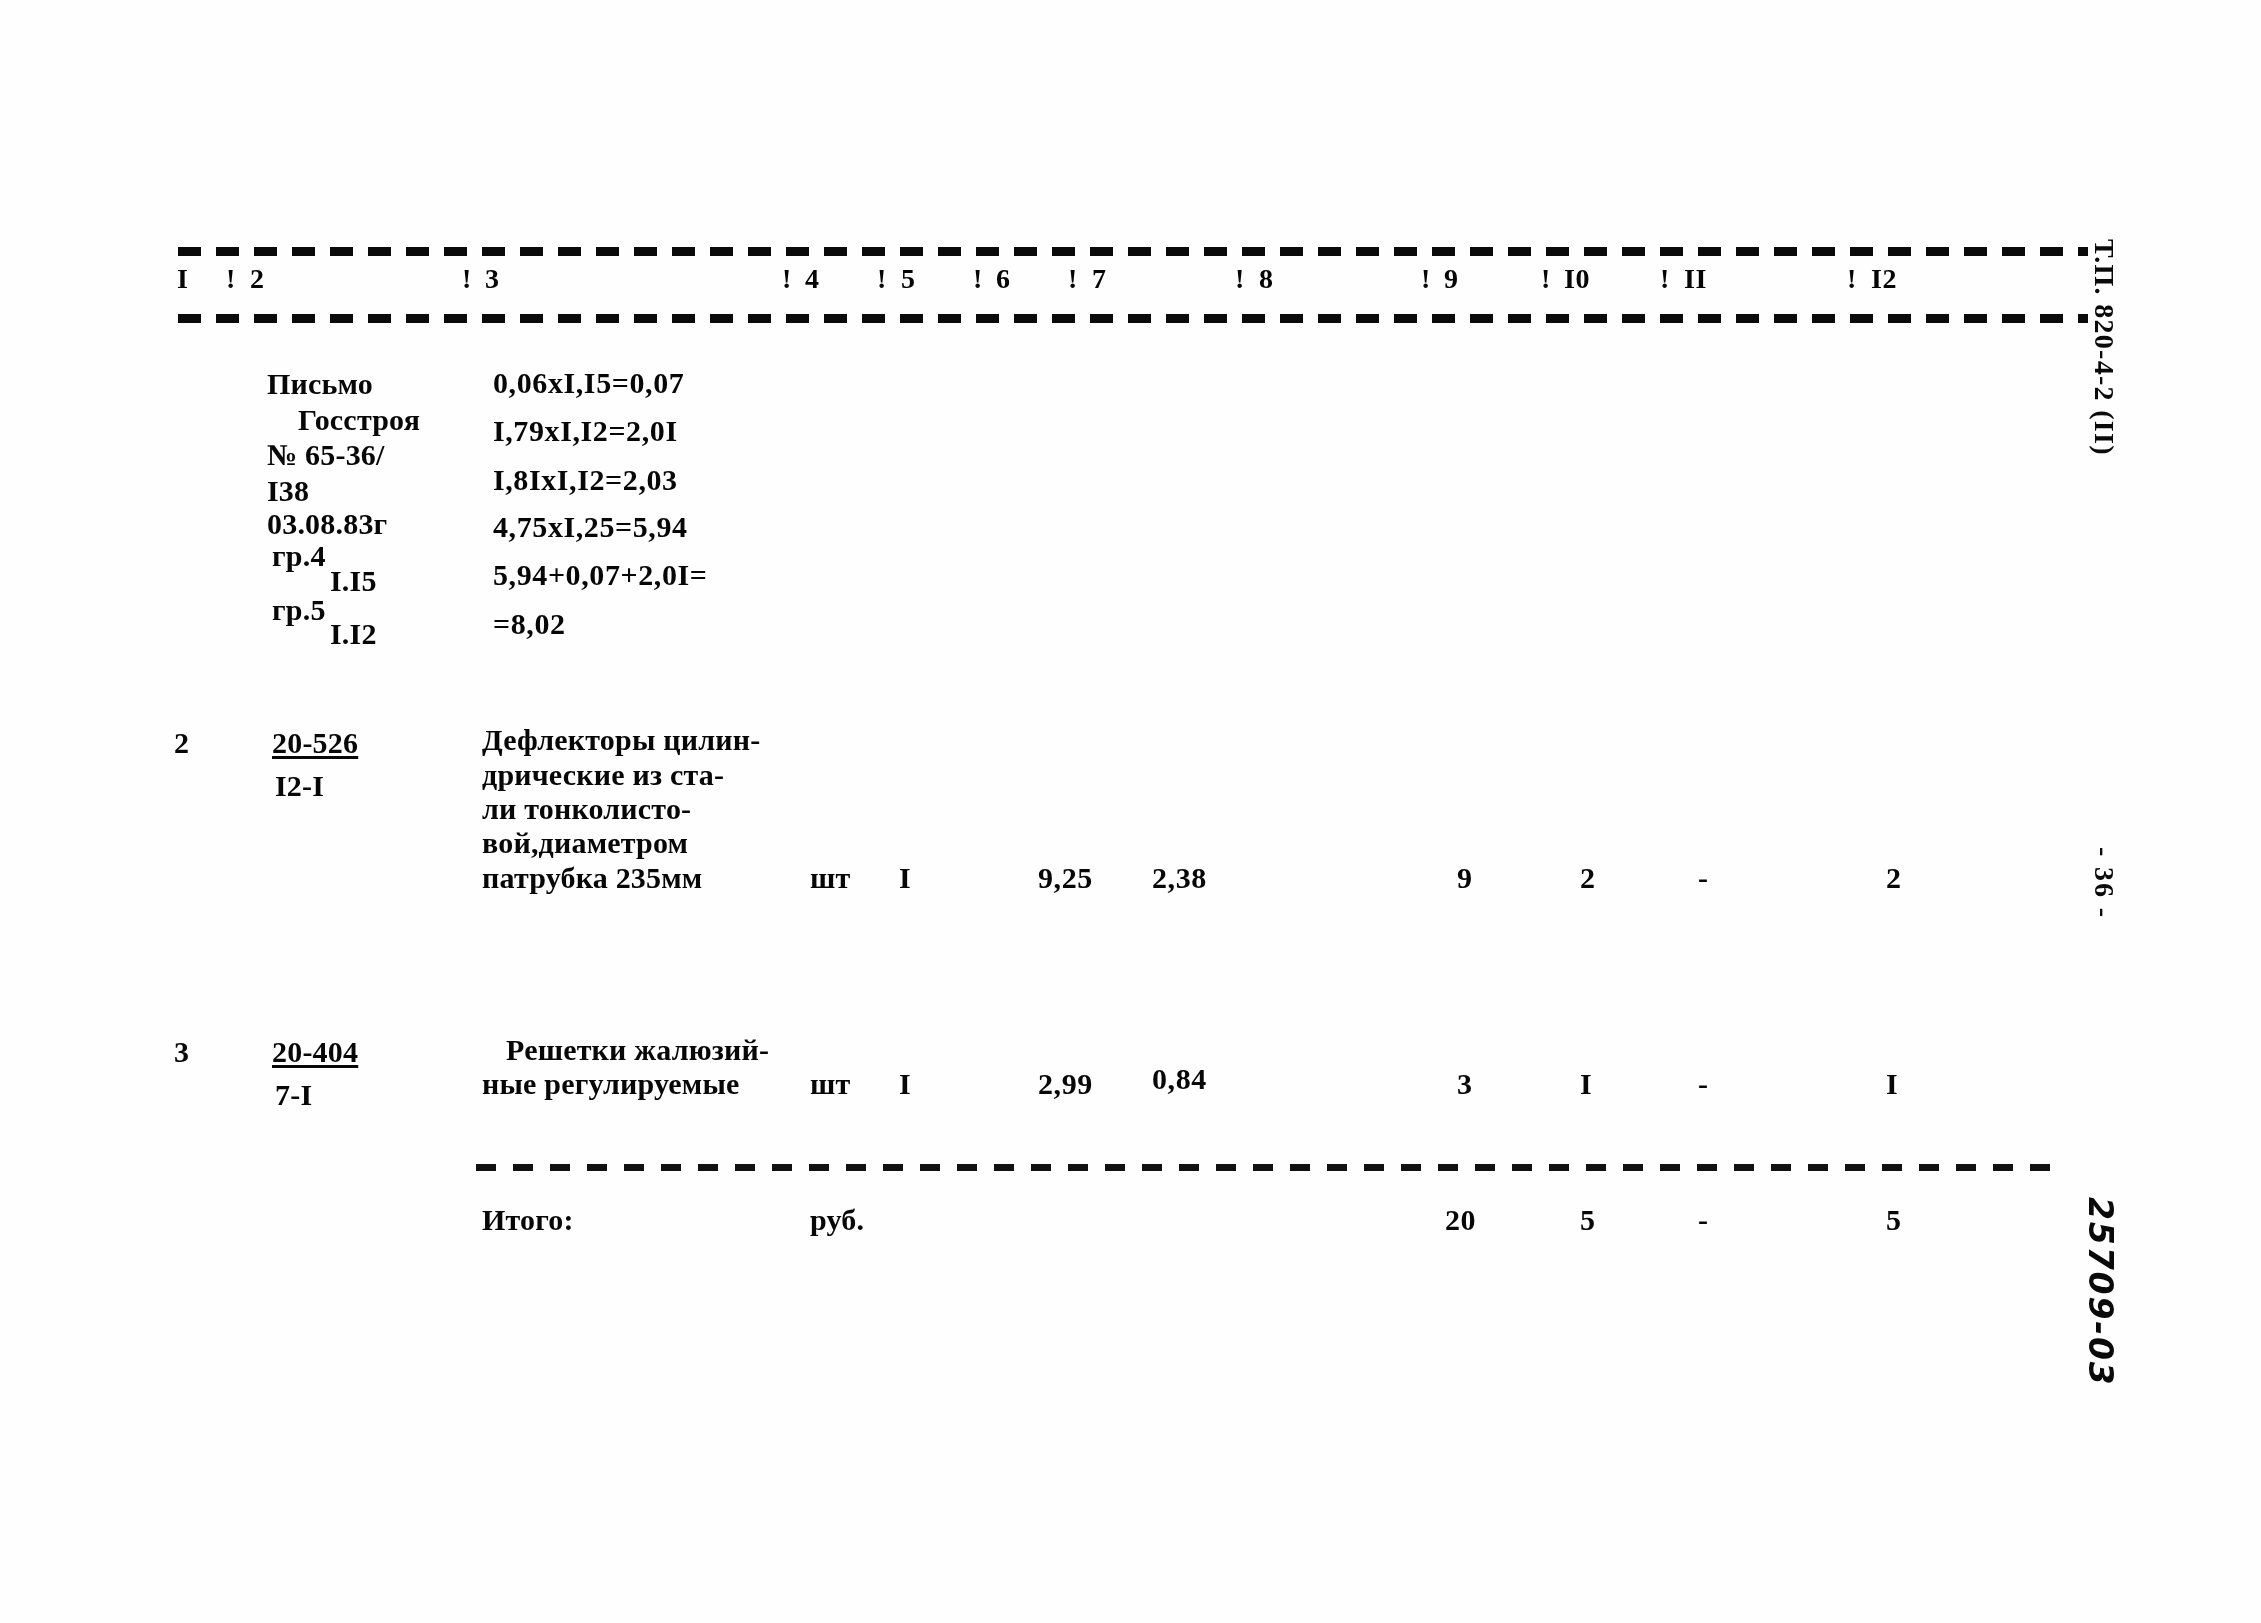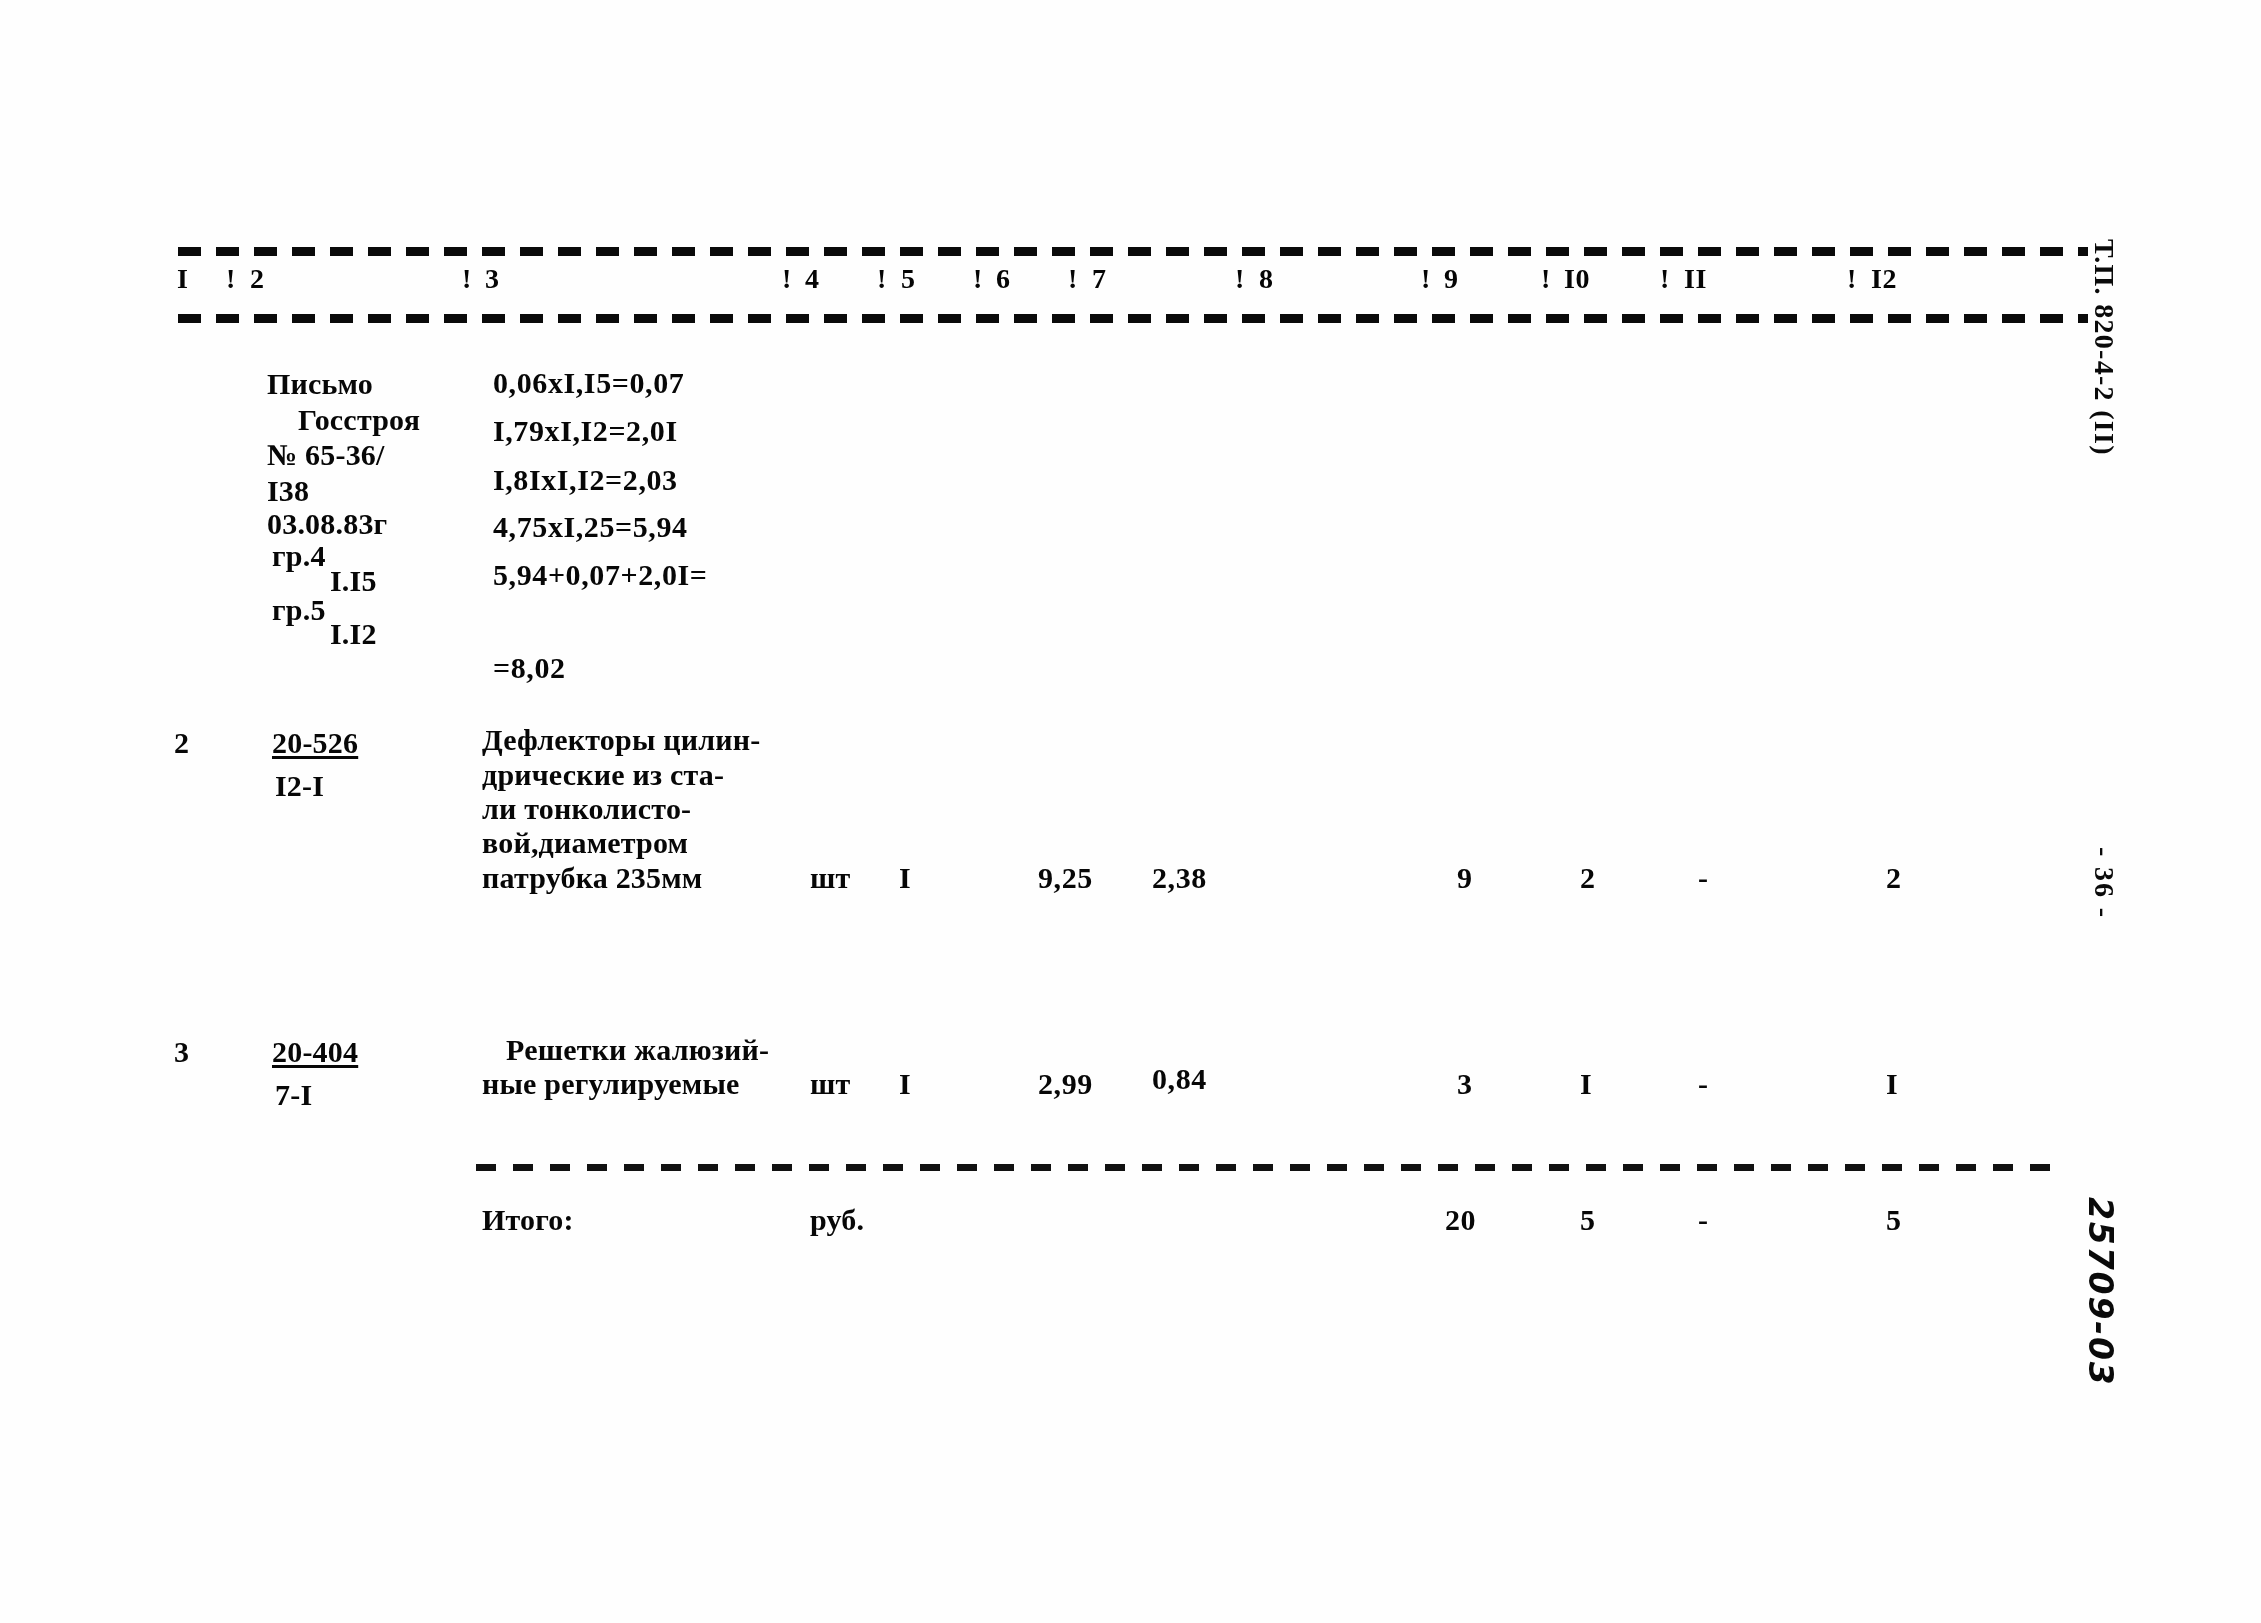--- a/index.html
+++ b/index.html
@@ -174,21 +174,21 @@
   <div class="tw blockline" style="left:272px; top:538px;">гр.4</div>
   <div class="tw blockline" style="left:330px; top:563px;">I.I5</div>
   <div class="tw blockline" style="left:272px; top:592px;">гр.5</div>
   <div class="tw blockline" style="left:330px; top:616px;">I.I2</div>
 
   <div class="tw num" style="left:493px; top:366px;">0,06xI,I5=0,07</div>
   <div class="tw num" style="left:493px; top:414px;">I,79xI,I2=2,0I</div>
   <div class="tw num" style="left:493px; top:463px;">I,8IxI,I2=2,03</div>
   <div class="tw num" style="left:493px; top:510px;">4,75xI,25=5,94</div>
   <div class="tw num" style="left:493px; top:558px;">5,94+0,07+2,0I=</div>
-  <div class="tw num" style="left:493px; top:607px;margin-top:44px;">=8,02</div>
+  <div class="tw num" style="left:493px; top:607px;">=8,02</div>
 
   <div class="tw" style="left:174px; top:726px;">2</div>
   <div class="tw uline" style="left:272px; top:726px;">20-526</div>
   <div class="tw" style="left:275px; top:769px;">I2-I</div>
 
   <div class="tw" style="left:482px; top:723px;">Дефлекторы цилин-</div>
   <div class="tw" style="left:482px; top:758px;">дрические из ста-</div>
   <div class="tw" style="left:482px; top:792px;">ли тонколисто-</div>
   <div class="tw" style="left:482px; top:826px;">вой,диаметром</div>
   <div class="tw" style="left:482px; top:861px;">патрубка 235мм</div>

